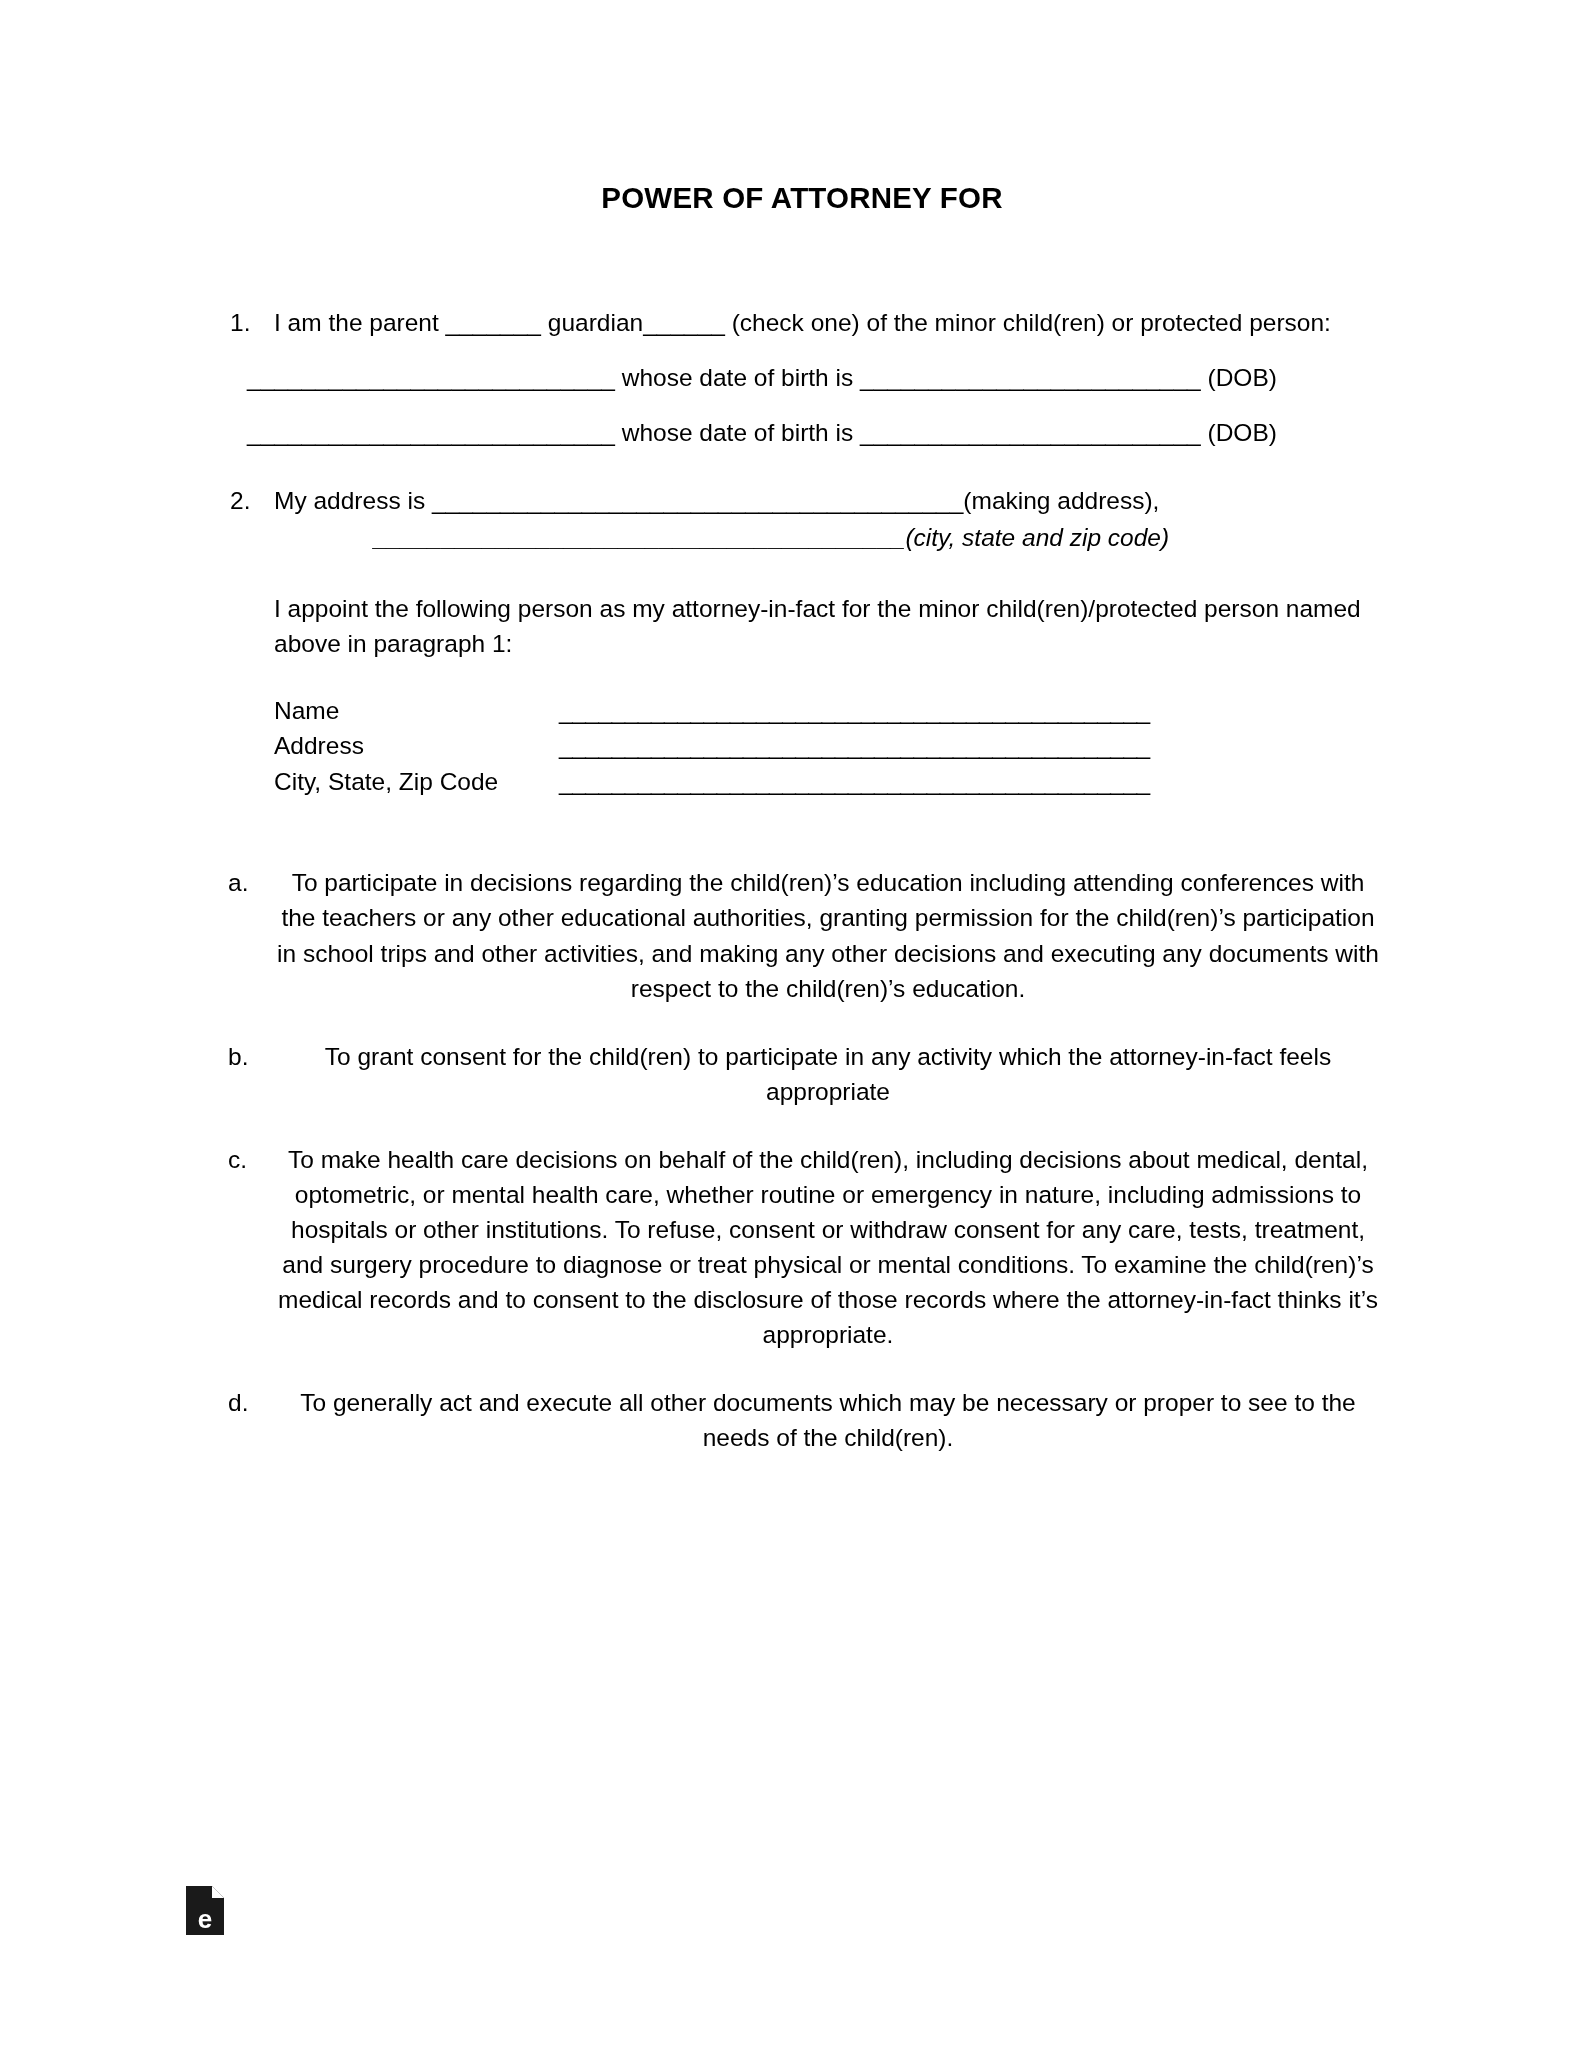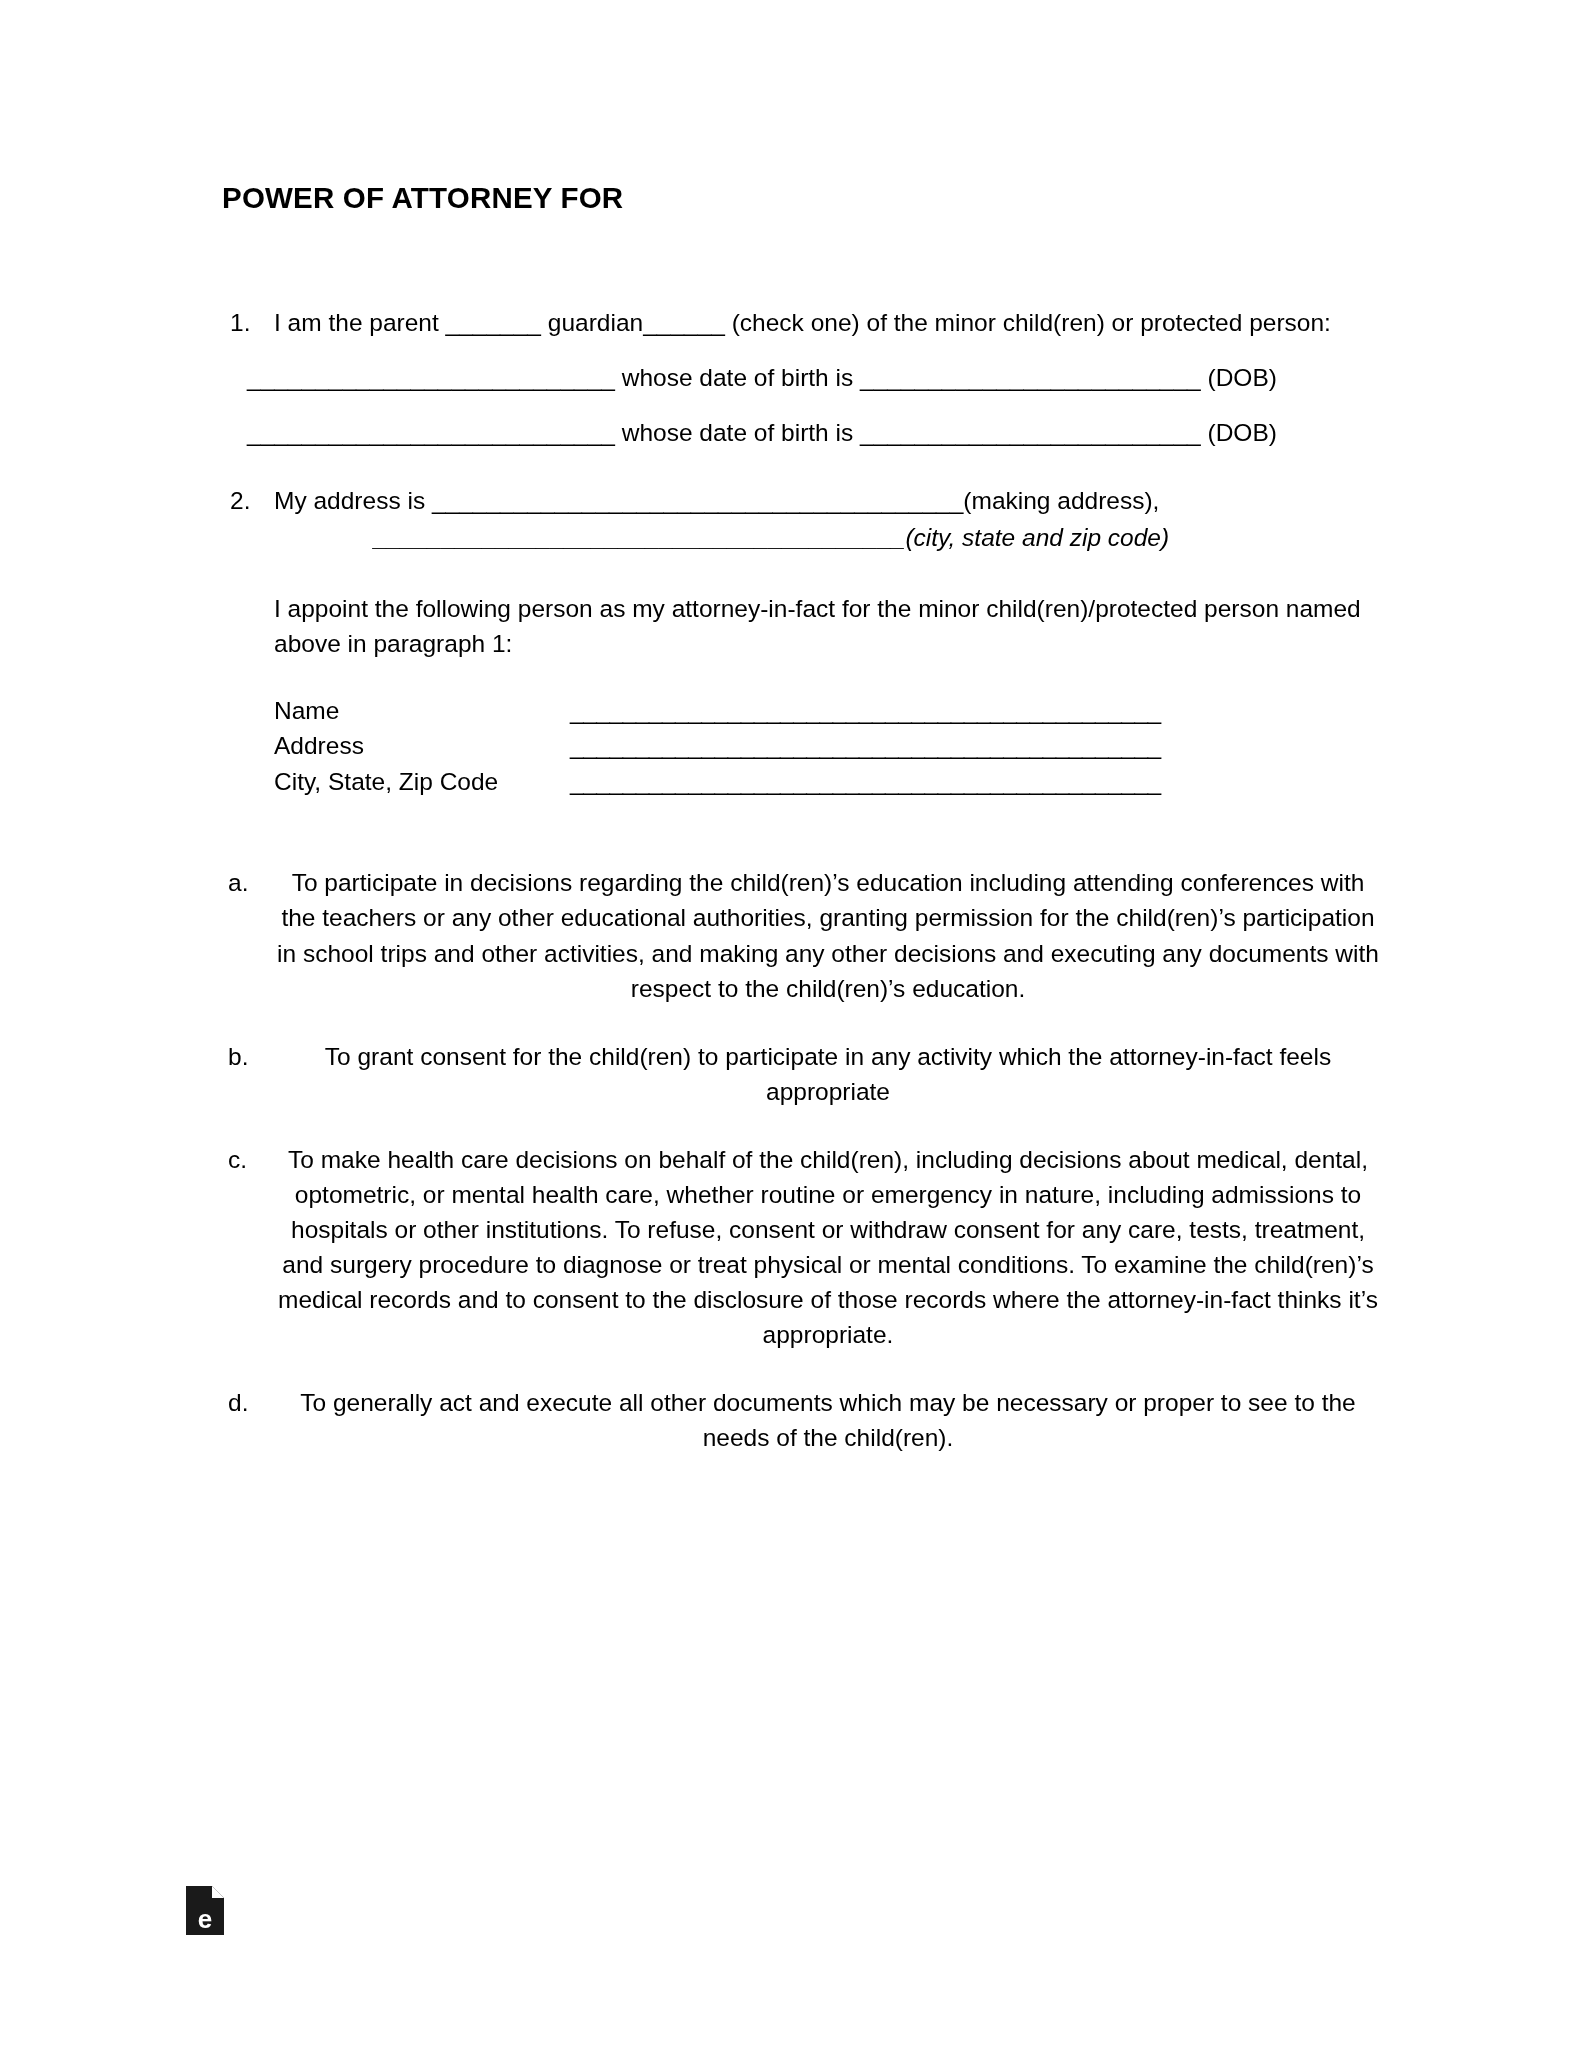--- a/index.html
+++ b/index.html
@@ -22,20 +22,21 @@
     height: 2048px;
     background: #fff;
   }
   .content {
     position: absolute;
     left: 222px;
     top: 178px;
     width: 1160px;
   }
   .title-block {
+    text-align: center;
     font-weight: bold;
     font-size: 29.5px;
     line-height: 1.38;
     letter-spacing: 0.2px;
   }
   .title-line {
     display: block;
   }
   .doc-body {
     margin-top: 86px;
@@ -83,21 +84,20 @@
     padding-left: 52px;
   }
   .fields {
     margin-top: 32px;
     padding-left: 52px;
   }
   .field-row {
     display: flex;
     align-items: baseline;
     line-height: 1.45;
-    gap: 11px;
   }
   .field-label {
     width: 285px;
     flex: 0 0 285px;
   }
   .field-rule {
     flex: 0 0 auto;
     letter-spacing: -0.5px;
   }
   .alpha-list {

